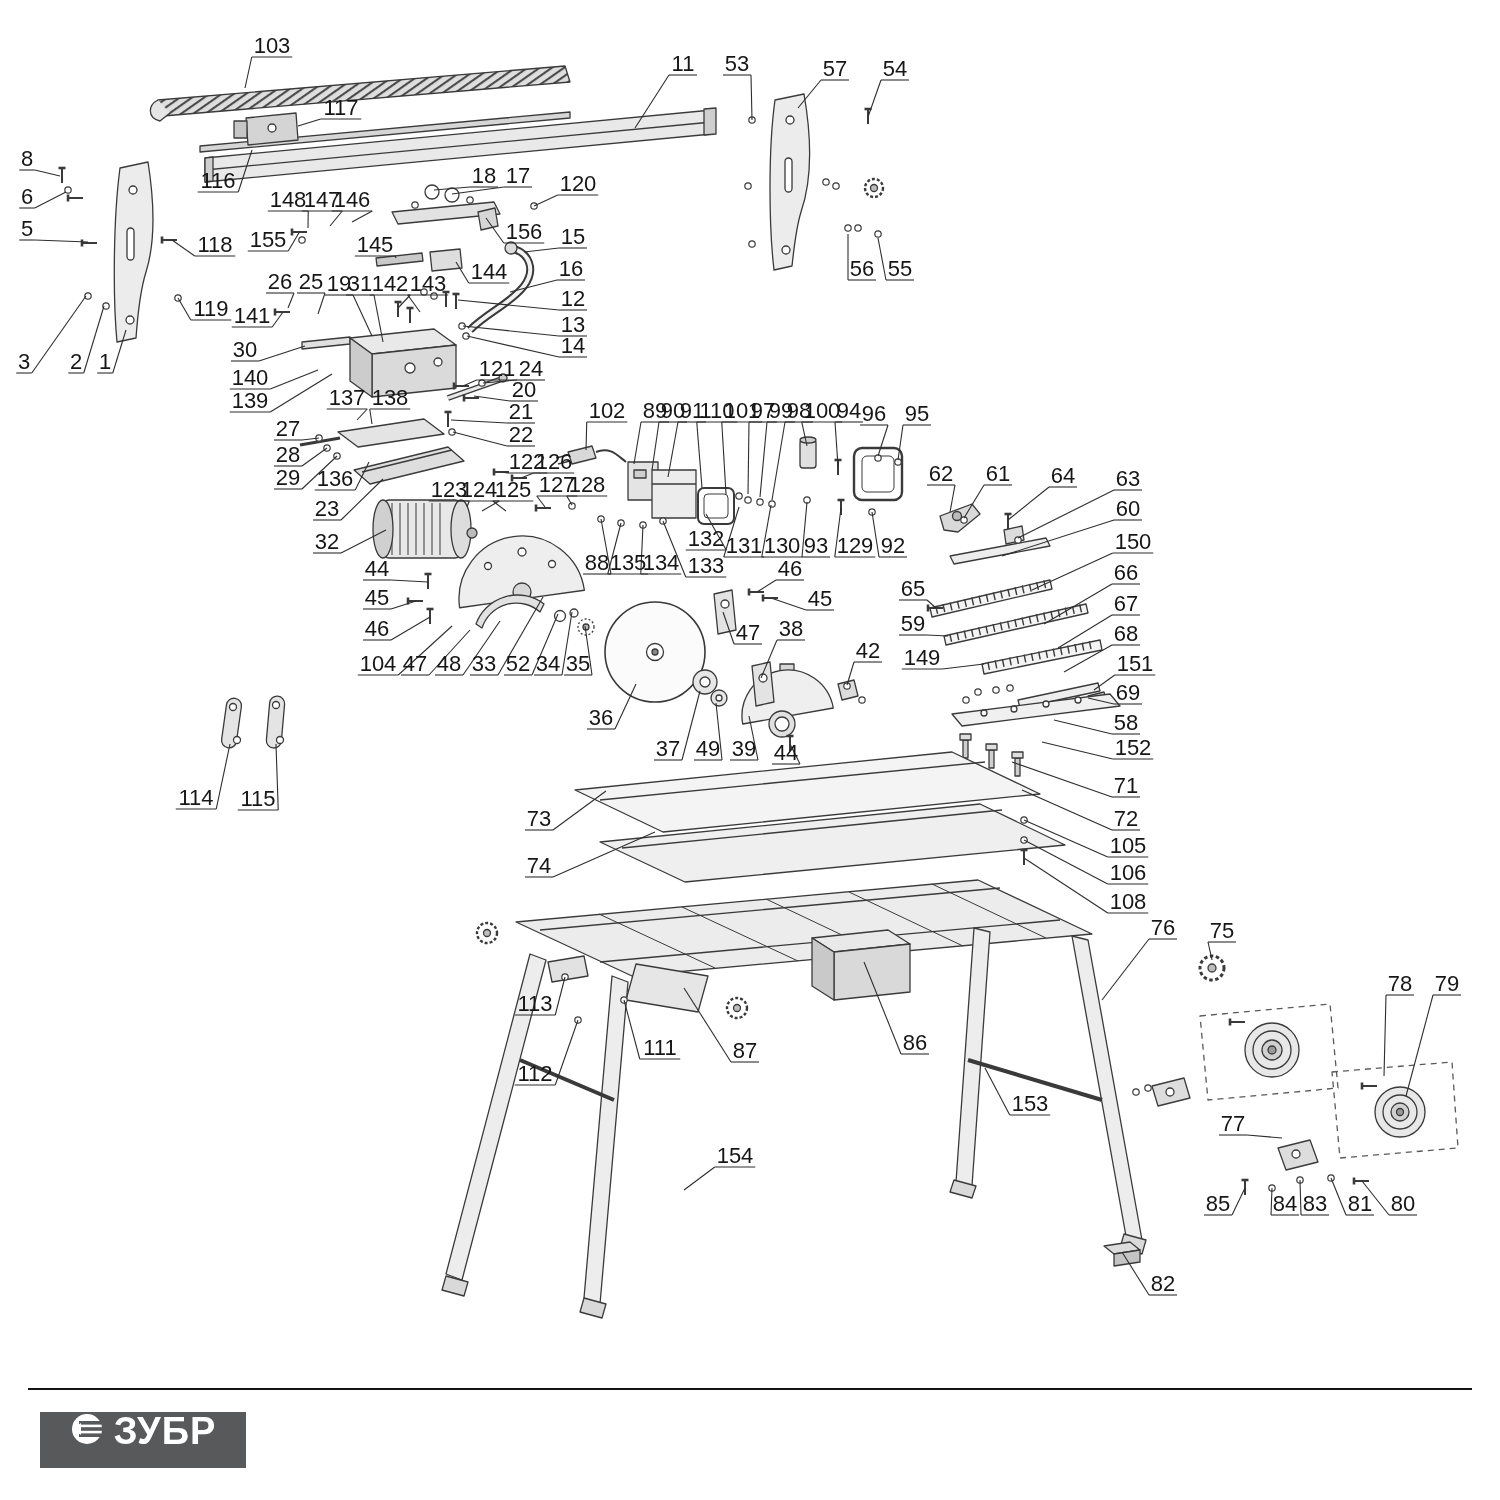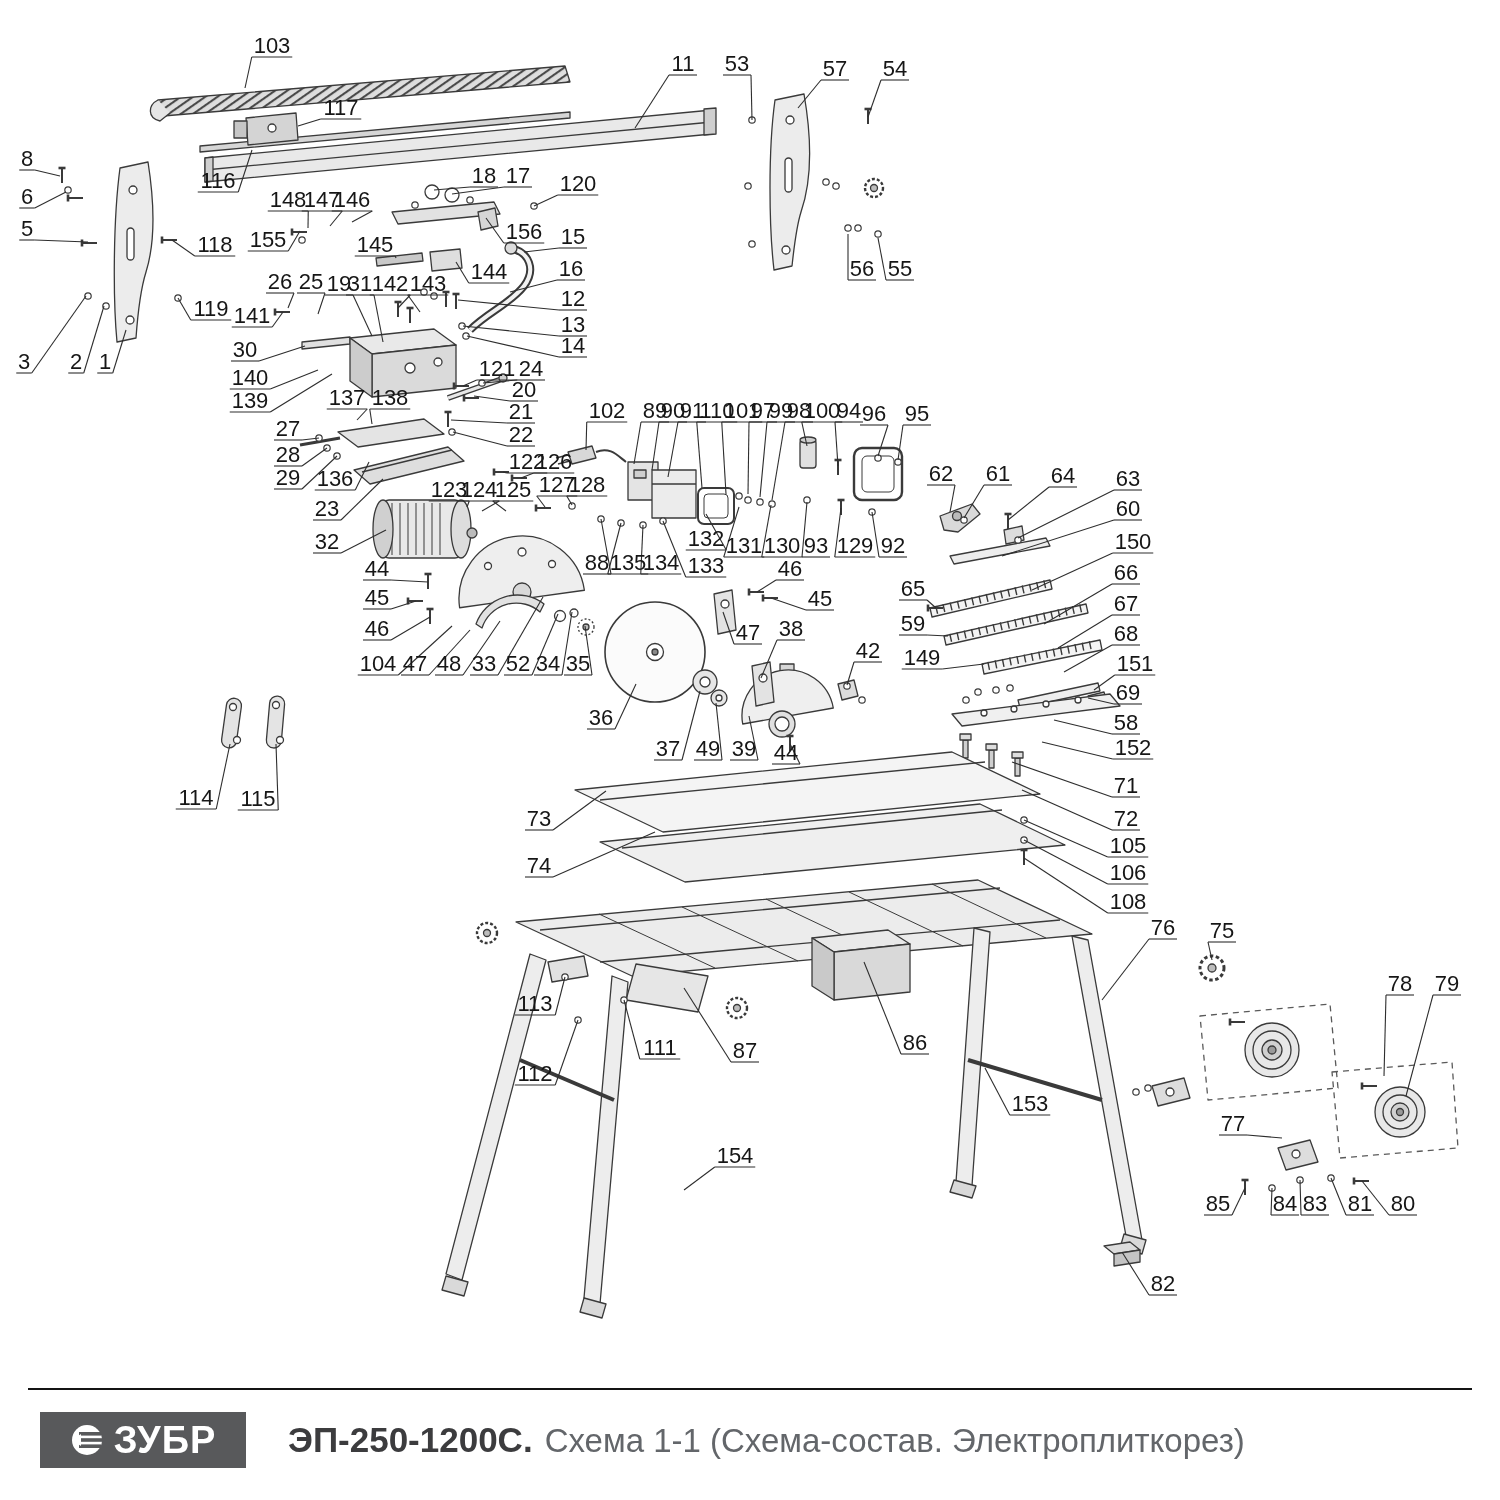--- a/index.html
+++ b/index.html
@@ -1,20 +1,20 @@
 <!DOCTYPE html>
 <html><head>
 <meta charset="utf-8">
 <style>
   html,body{margin:0;padding:0;width:1500px;height:1500px;background:#ffffff;
     font-family:"Liberation Sans",sans-serif;overflow:hidden;position:relative}
   #diagram{position:absolute;top:0;left:0}
   .footer-rule{position:absolute;left:28px;right:28px;top:1388px;border-top:2px solid #141414}
   .footer-row{position:absolute;left:40px;top:1412px;display:flex;align-items:center;gap:42px}
-  .brand-box{width:206px;height:56px;background:#58595b;display:flex;align-items:center;justify-content:center;gap:10px}
+  .brand-box{width:206px;height:56px;background:#58595b;display:flex;align-items:flex-start;justify-content:center;gap:10px}
   .brand-text{color:#ffffff;font-size:38px;font-weight:bold;letter-spacing:1px;line-height:1}
   .title-line{display:flex;align-items:baseline;white-space:nowrap}
   .title-model{font-size:35px;font-weight:bold;color:#3c3c3e}
   .title-sub{font-size:33px;color:#63666a;margin-left:12px;font-weight:400}
 </style>
 </head>
 <body>
 
 <svg id="diagram" width="1500" height="1386" viewBox="0 0 1500 1386" xmlns="http://www.w3.org/2000/svg">
   <defs>
@@ -845,18 +845,14 @@
     <div class="brand-box">
       <svg width="34" height="34" viewBox="0 0 34 34">
         <circle cx="17" cy="17" r="15" fill="#ffffff"></circle>
         <rect x="9" y="9" width="22" height="3.6" fill="#58595b"></rect>
         <rect x="9" y="15.2" width="26" height="3.6" fill="#58595b"></rect>
         <rect x="9" y="21.4" width="22" height="3.6" fill="#58595b"></rect>
         <polygon points="2,17 11,11 11,23" fill="#ffffff"></polygon>
       </svg>
       <span class="brand-text">ЗУБР</span>
     </div>
-    <div class="title-line">
-      <span class="title-model">ЭП-250-1200С.</span>
-      <span class="title-sub">Схема 1-1 (Схема-состав. Электроплиткорез)</span>
-    </div>
   </div>
 </div>
 
 </body></html>

